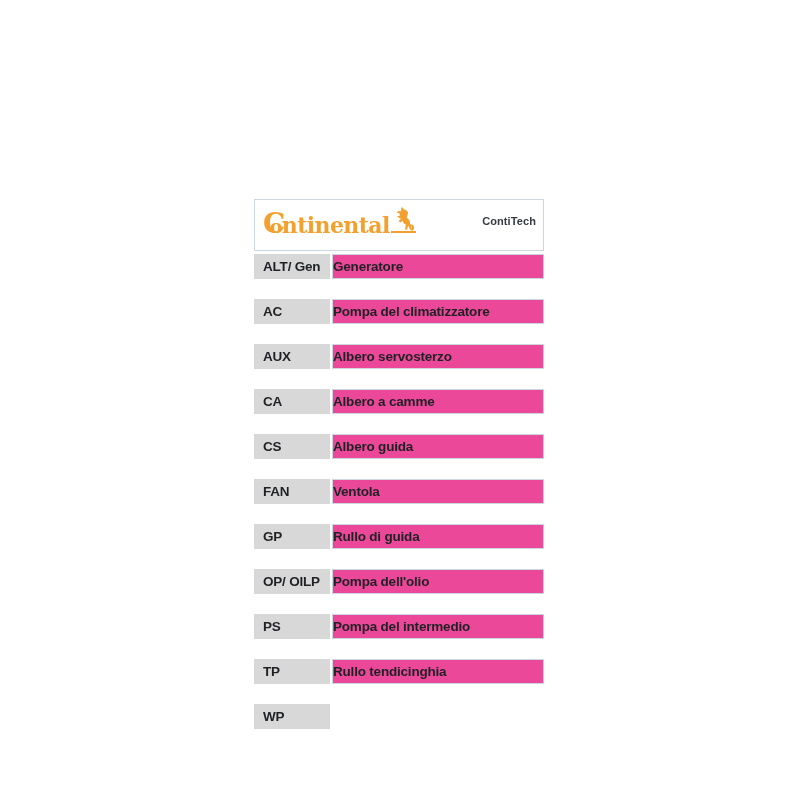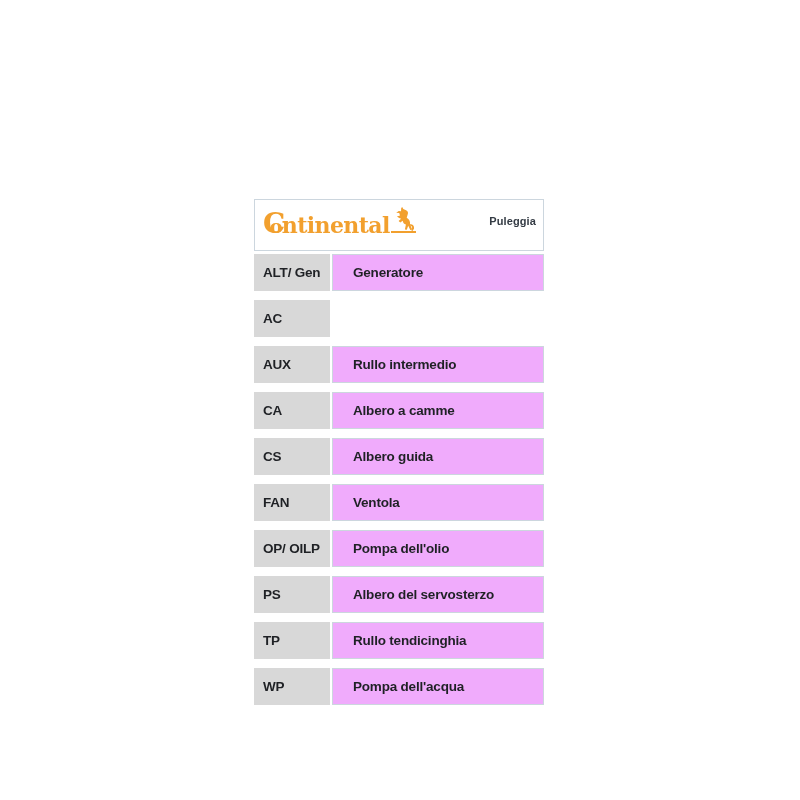--- a/index.html
+++ b/index.html
@@ -82,46 +82,46 @@
     color: var(--subbrand-text);
     letter-spacing: 0.1px;
   }
 
   
   .legend-rows {
     margin-top: 2.6px;
   }
   .legend-row {
     display: flex;
-    height: 37px;
-    margin-bottom: 9px;
+    height: 25px;
+    margin-bottom: 20px;
   }
   .abbr-cell {
     box-sizing: border-box;
     width: 76px;
     flex: 0 0 76px;
     background: var(--abbrev-bg);
     display: flex;
     align-items: center;
     padding-left: 9px;
     font-weight: bold;
     font-size: 13.5px;
     color: var(--text-color);
     white-space: nowrap;
     letter-spacing: -0.2px;
   }
   .desc-cell {
     box-sizing: border-box;
     flex: 1;
     margin-left: 2px;
-    background: #f0abfc;
+    background: #ec4899;
     border: 1px solid var(--row-border);
     display: flex;
     align-items: center;
-    padding-left: 20px;
+    padding-left: 0;
     font-weight: bold;
     font-size: 13.5px;
     color: var(--text-color);
     white-space: nowrap;
     letter-spacing: -0.2px;
   }
 </style>
 </head>
 <body>
 
@@ -133,58 +133,62 @@
       <span class="horse-wrap">
         <svg width="20" height="24" viewBox="0 0 20 24" aria-hidden="true">
           <g fill="#f2a02e">
             <path d="M8.2 0 L9.3 2.1 L12.1 3.2 C13.7 3.9 14.3 5.2 13.9 6.8 L12.7 10.8 C15.2 12.2 16.4 14.5 16.0 17.2 L18.2 22.4 L16.3 23.0 L14.2 18.8 L12.8 22.8 L10.9 22.4 L11.9 17.6 C10.0 17.0 8.9 15.7 8.7 13.8 L6.3 15.4 L4.6 14.0 L7.1 11.7 L5.2 11.1 L2.9 9.4 L6.0 8.4 L5.2 6.1 L2.2 5.7 L4.8 4.0 L7.0 4.2 L7.2 0.9 Z"></path>
             <path d="M16.0 17.2 C18.8 16.8 20.4 18.7 20.0 21.7 L18.5 24 L17.2 23.2 C18.8 20.8 18.3 18.9 15.7 18.6 Z"></path>
           </g>
         </svg>
         <span class="horse-underline"></span>
       </span>
     </div>
-    <span class="sub-brand">Puleggia</span>
+    <span class="sub-brand">ContiTech</span>
   </div>
 
   <div class="legend-rows">
       <div class="legend-row">
     <div class="abbr-cell">ALT/ Gen</div>
     <div class="desc-cell">Generatore</div>
   </div>
       <div class="legend-row">
     <div class="abbr-cell">AC</div>
+    <div class="desc-cell">Pompa del climatizzatore</div>
   </div>
       <div class="legend-row">
     <div class="abbr-cell">AUX</div>
-    <div class="desc-cell">Rullo intermedio</div>
+    <div class="desc-cell">Albero servosterzo</div>
   </div>
       <div class="legend-row">
     <div class="abbr-cell">CA</div>
     <div class="desc-cell">Albero a camme</div>
   </div>
       <div class="legend-row">
     <div class="abbr-cell">CS</div>
     <div class="desc-cell">Albero guida</div>
   </div>
       <div class="legend-row">
     <div class="abbr-cell">FAN</div>
     <div class="desc-cell">Ventola</div>
   </div>
       <div class="legend-row">
+    <div class="abbr-cell">GP</div>
+    <div class="desc-cell">Rullo di guida</div>
+  </div>
+      <div class="legend-row">
     <div class="abbr-cell">OP/ OILP</div>
     <div class="desc-cell">Pompa dell'olio</div>
   </div>
       <div class="legend-row">
     <div class="abbr-cell">PS</div>
-    <div class="desc-cell">Albero del servosterzo</div>
+    <div class="desc-cell">Pompa del intermedio</div>
   </div>
       <div class="legend-row">
     <div class="abbr-cell">TP</div>
     <div class="desc-cell">Rullo tendicinghia</div>
   </div>
       <div class="legend-row">
     <div class="abbr-cell">WP</div>
-    <div class="desc-cell">Pompa dell'acqua</div>
   </div>
     </div>
 
 </div>
 
 </body></html>

